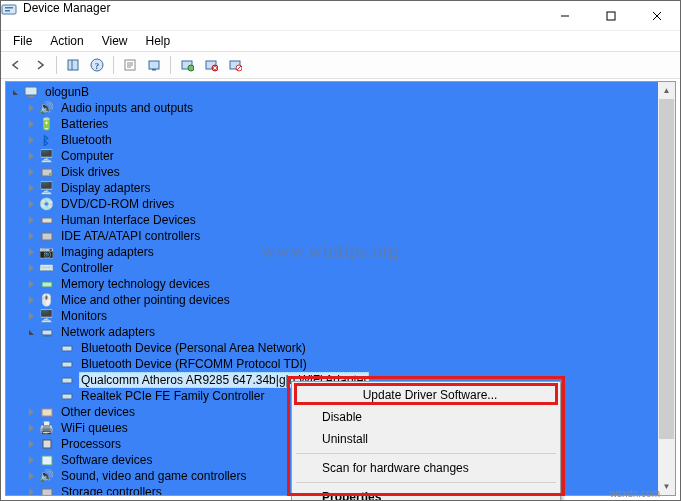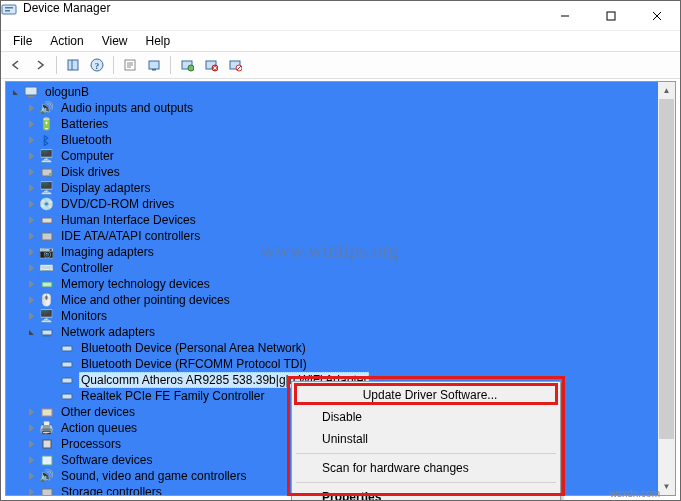--- a/index.html
+++ b/index.html
@@ -395,21 +395,21 @@
         </span>
         <span class="nlabel">Bluetooth Device (RFCOMM Protocol TDI)</span>
       </div>
     <div class="node l2">
         <span class="ex none"></span>
         <span class="nicon">
           <svg width="14" height="14">
             <rect x="2" y="5" width="10" height="5" rx="1" fill="#cfe0f0" stroke="#3a6a9a"></rect>
           </svg>
         </span>
-        <span class="nlabel selected">Qualcomm Atheros AR9285 538.39b|g|n WiFi Adapter</span>
+        <span class="nlabel selected">Qualcomm Atheros AR9285 647.34b|g|n WiFi Adapter</span>
       </div>
     <div class="node l2">
         <span class="ex none"></span>
         <span class="nicon">
           <svg width="14" height="14">
             <rect x="2" y="5" width="10" height="5" rx="1" fill="#cfe0f0" stroke="#3a6a9a"></rect>
           </svg>
         </span>
         <span class="nlabel">Realtek PCIe FE Family Controller</span>
       </div>
@@ -419,21 +419,21 @@
         <span class="nicon">
           <svg width="14" height="14">
             <rect x="2" y="4" width="10" height="7" fill="#e8e0c0" stroke="#a88"></rect>
           </svg>
         </span>
         <span class="nlabel">Other devices</span>
       </div>
     <div class="node l1">
         <span class="ex closed"></span>
         <span class="nicon">🖨️</span>
-        <span class="nlabel">Action queues</span>
+        <span class="nlabel">WiFi queues</span>
       </div>
     <div class="node l1">
         <span class="ex closed"></span>
         <span class="nicon">
           <svg width="14" height="14">
             <rect x="3" y="3" width="8" height="8" fill="#ddd" stroke="#555"></rect>
           </svg>
         </span>
         <span class="nlabel">Processors</span>
       </div>

